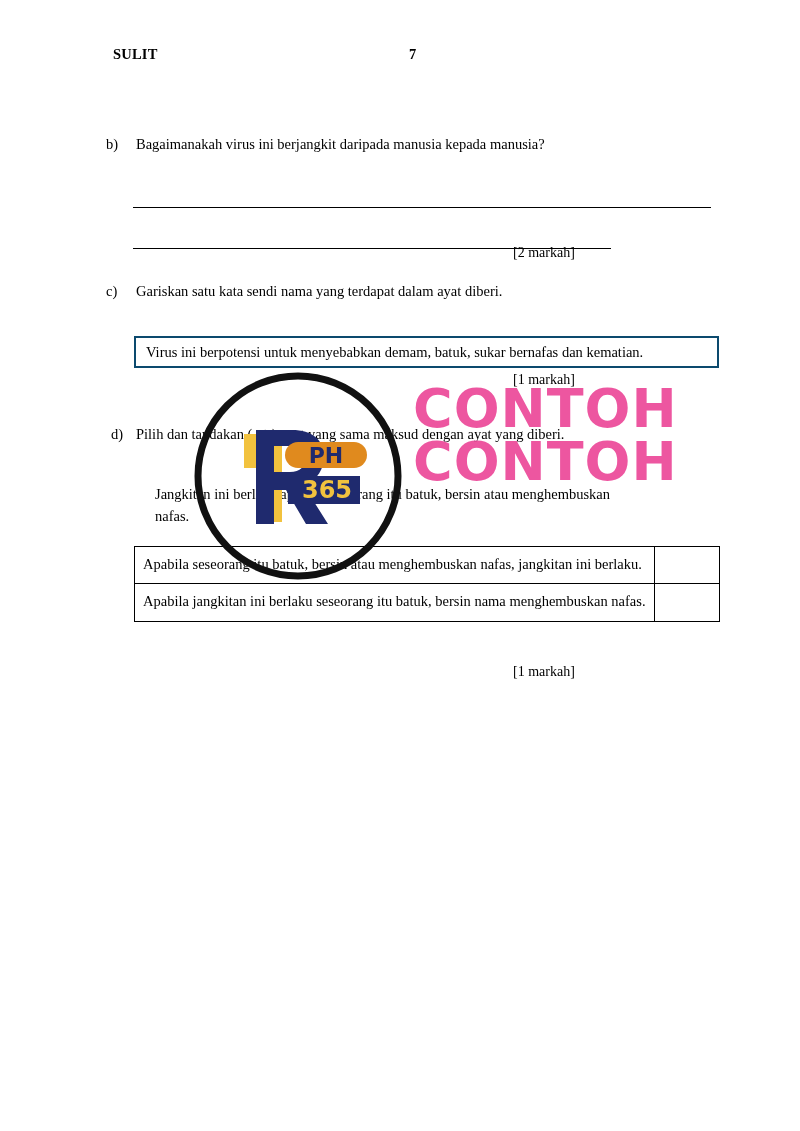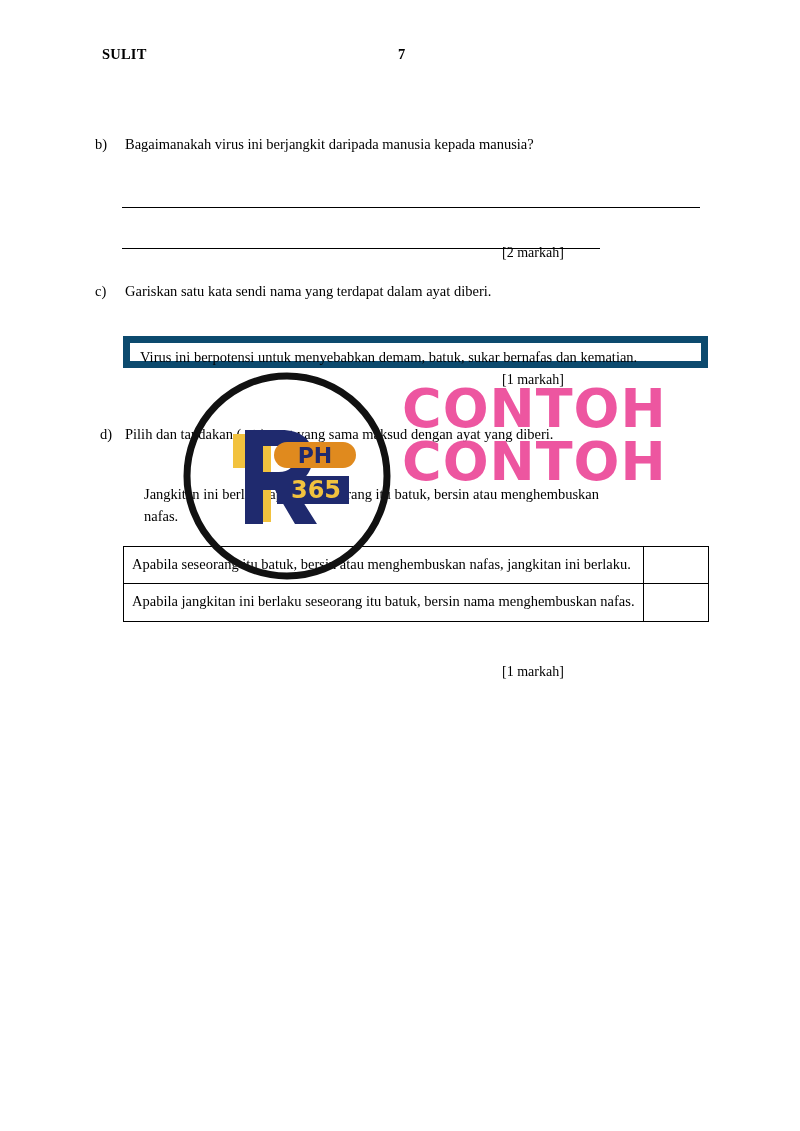--- a/index.html
+++ b/index.html
@@ -11,21 +11,21 @@
     width: 800px;
     height: 1131px;
     position: relative;
     font-family: "Liberation Serif", serif;
     color: #000000;
     overflow: hidden;
   }
 
   .page {
     position: absolute;
-    left: 2px; top: 0;
+    left: 13px; top: 0;
     width: 720px;
     height: 1131px;
     padding-left: 13px;
   }
 
   
   .header {
     position: absolute;
     left: 100px;
     top: 46px;
@@ -69,21 +69,21 @@
 
   .marks {
     position: absolute;
     font-size: 14px;
     text-align: left;
   }
 
   
   .box {
     position: absolute;
-    border: 7px solid #0c4a6e;
+    border: 2px solid #0c4a6e;
     box-sizing: border-box;
     font-size: 14.5px;
     padding: 6px 10px;
   }
 
   .answer-table {
     position: absolute;
     border-collapse: collapse;
     table-layout: fixed;
   }

